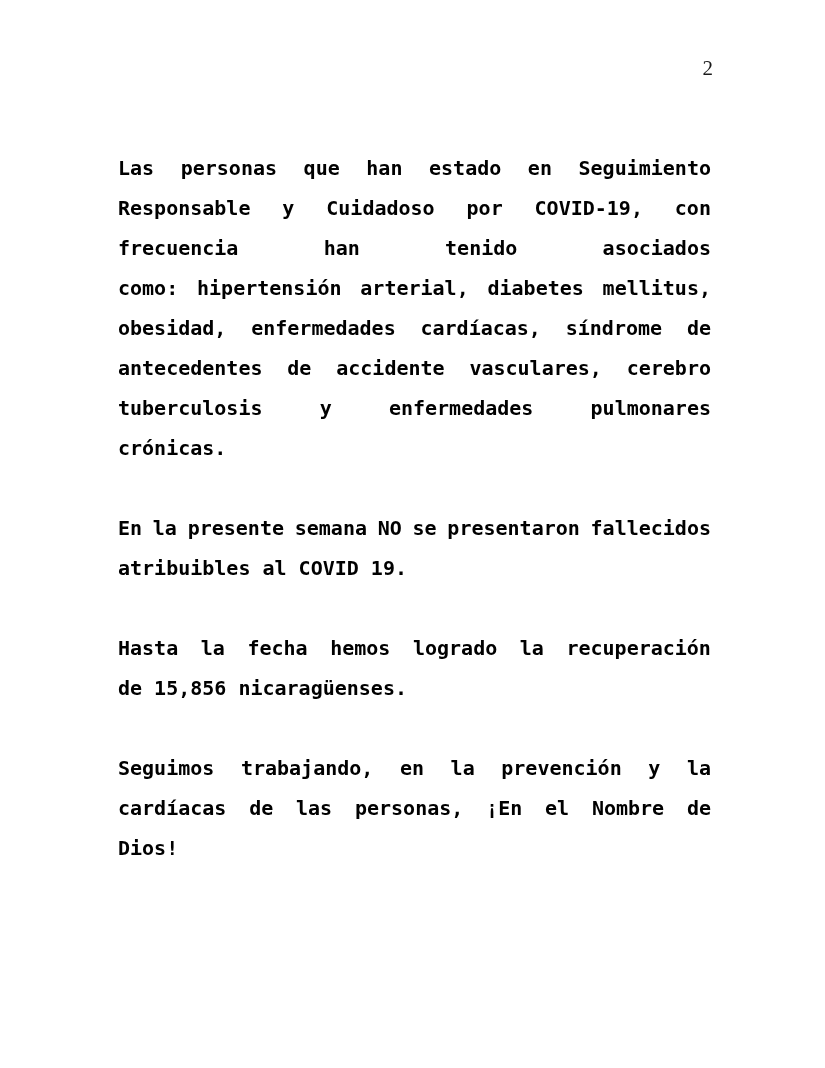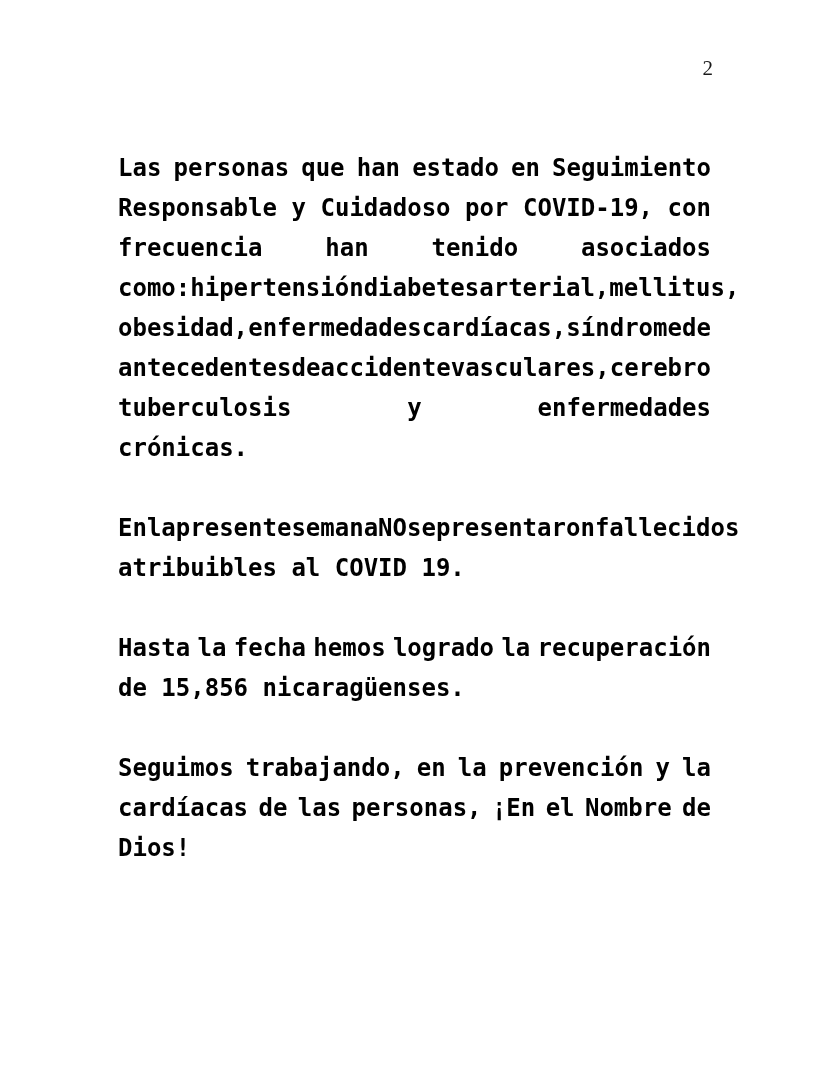--- a/index.html
+++ b/index.html
@@ -26,21 +26,21 @@
     color: #1a1a1a;
     line-height: 24px;
   }
   .doc-body {
     position: absolute;
     left: 118px;
     top: 148px;
     width: 593px;
     font-family: "DejaVu Sans Mono", "Liberation Mono", monospace;
     font-weight: 700;
-    font-size: 24px;
+    font-size: 20px;
     color: #000000;
   }
   .paragraph { margin-bottom: 40px; }
   .line {
     display: flex;
     justify-content: space-between;
     height: 40px;
     line-height: 40px;
     white-space: pre;
   }
@@ -53,24 +53,24 @@
 </head>
 <body>
 
 <div class="page">
   <div class="page-number">2</div>
   <div class="doc-body">
       <div class="paragraph">
         <div class="line"><span>Las</span><span>personas</span><span>que</span><span>han</span><span>estado</span><span>en</span><span>Seguimiento</span></div>
         <div class="line"><span>Responsable</span><span>y</span><span>Cuidadoso</span><span>por</span><span>COVID-19,</span><span>con</span></div>
         <div class="line"><span>frecuencia</span><span>han</span><span>tenido</span><span>asociados</span></div>
-        <div class="line"><span>como:</span><span>hipertensión</span><span>diabetes</span><span>arterial,</span><span>mellitus,</span></div>
+        <div class="line"><span>como:</span><span>hipertensión</span><span>arterial,</span><span>diabetes</span><span>mellitus,</span></div>
         <div class="line"><span>obesidad,</span><span>enfermedades</span><span>cardíacas,</span><span>síndrome</span><span>de</span></div>
         <div class="line"><span>antecedentes</span><span>de</span><span>accidente</span><span>vasculares,</span><span>cerebro</span></div>
-        <div class="line"><span>tuberculosis</span><span>y</span><span>enfermedades</span></div>
+        <div class="line"><span>tuberculosis</span><span>y</span><span>enfermedades</span><span>pulmonares</span></div>
         <div class="line last">crónicas.</div>
       </div>
       <div class="paragraph">
         <div class="line"><span>En</span><span>la</span><span>presente</span><span>semana</span><span>NO</span><span>se</span><span>presentaron</span><span>fallecidos</span></div>
         <div class="line last">atribuibles al COVID 19.</div>
       </div>
       <div class="paragraph">
         <div class="line"><span>Hasta</span><span>la</span><span>fecha</span><span>hemos</span><span>logrado</span><span>la</span><span>recuperación</span></div>
         <div class="line last">de 15,856 nicaragüenses.</div>
       </div>

